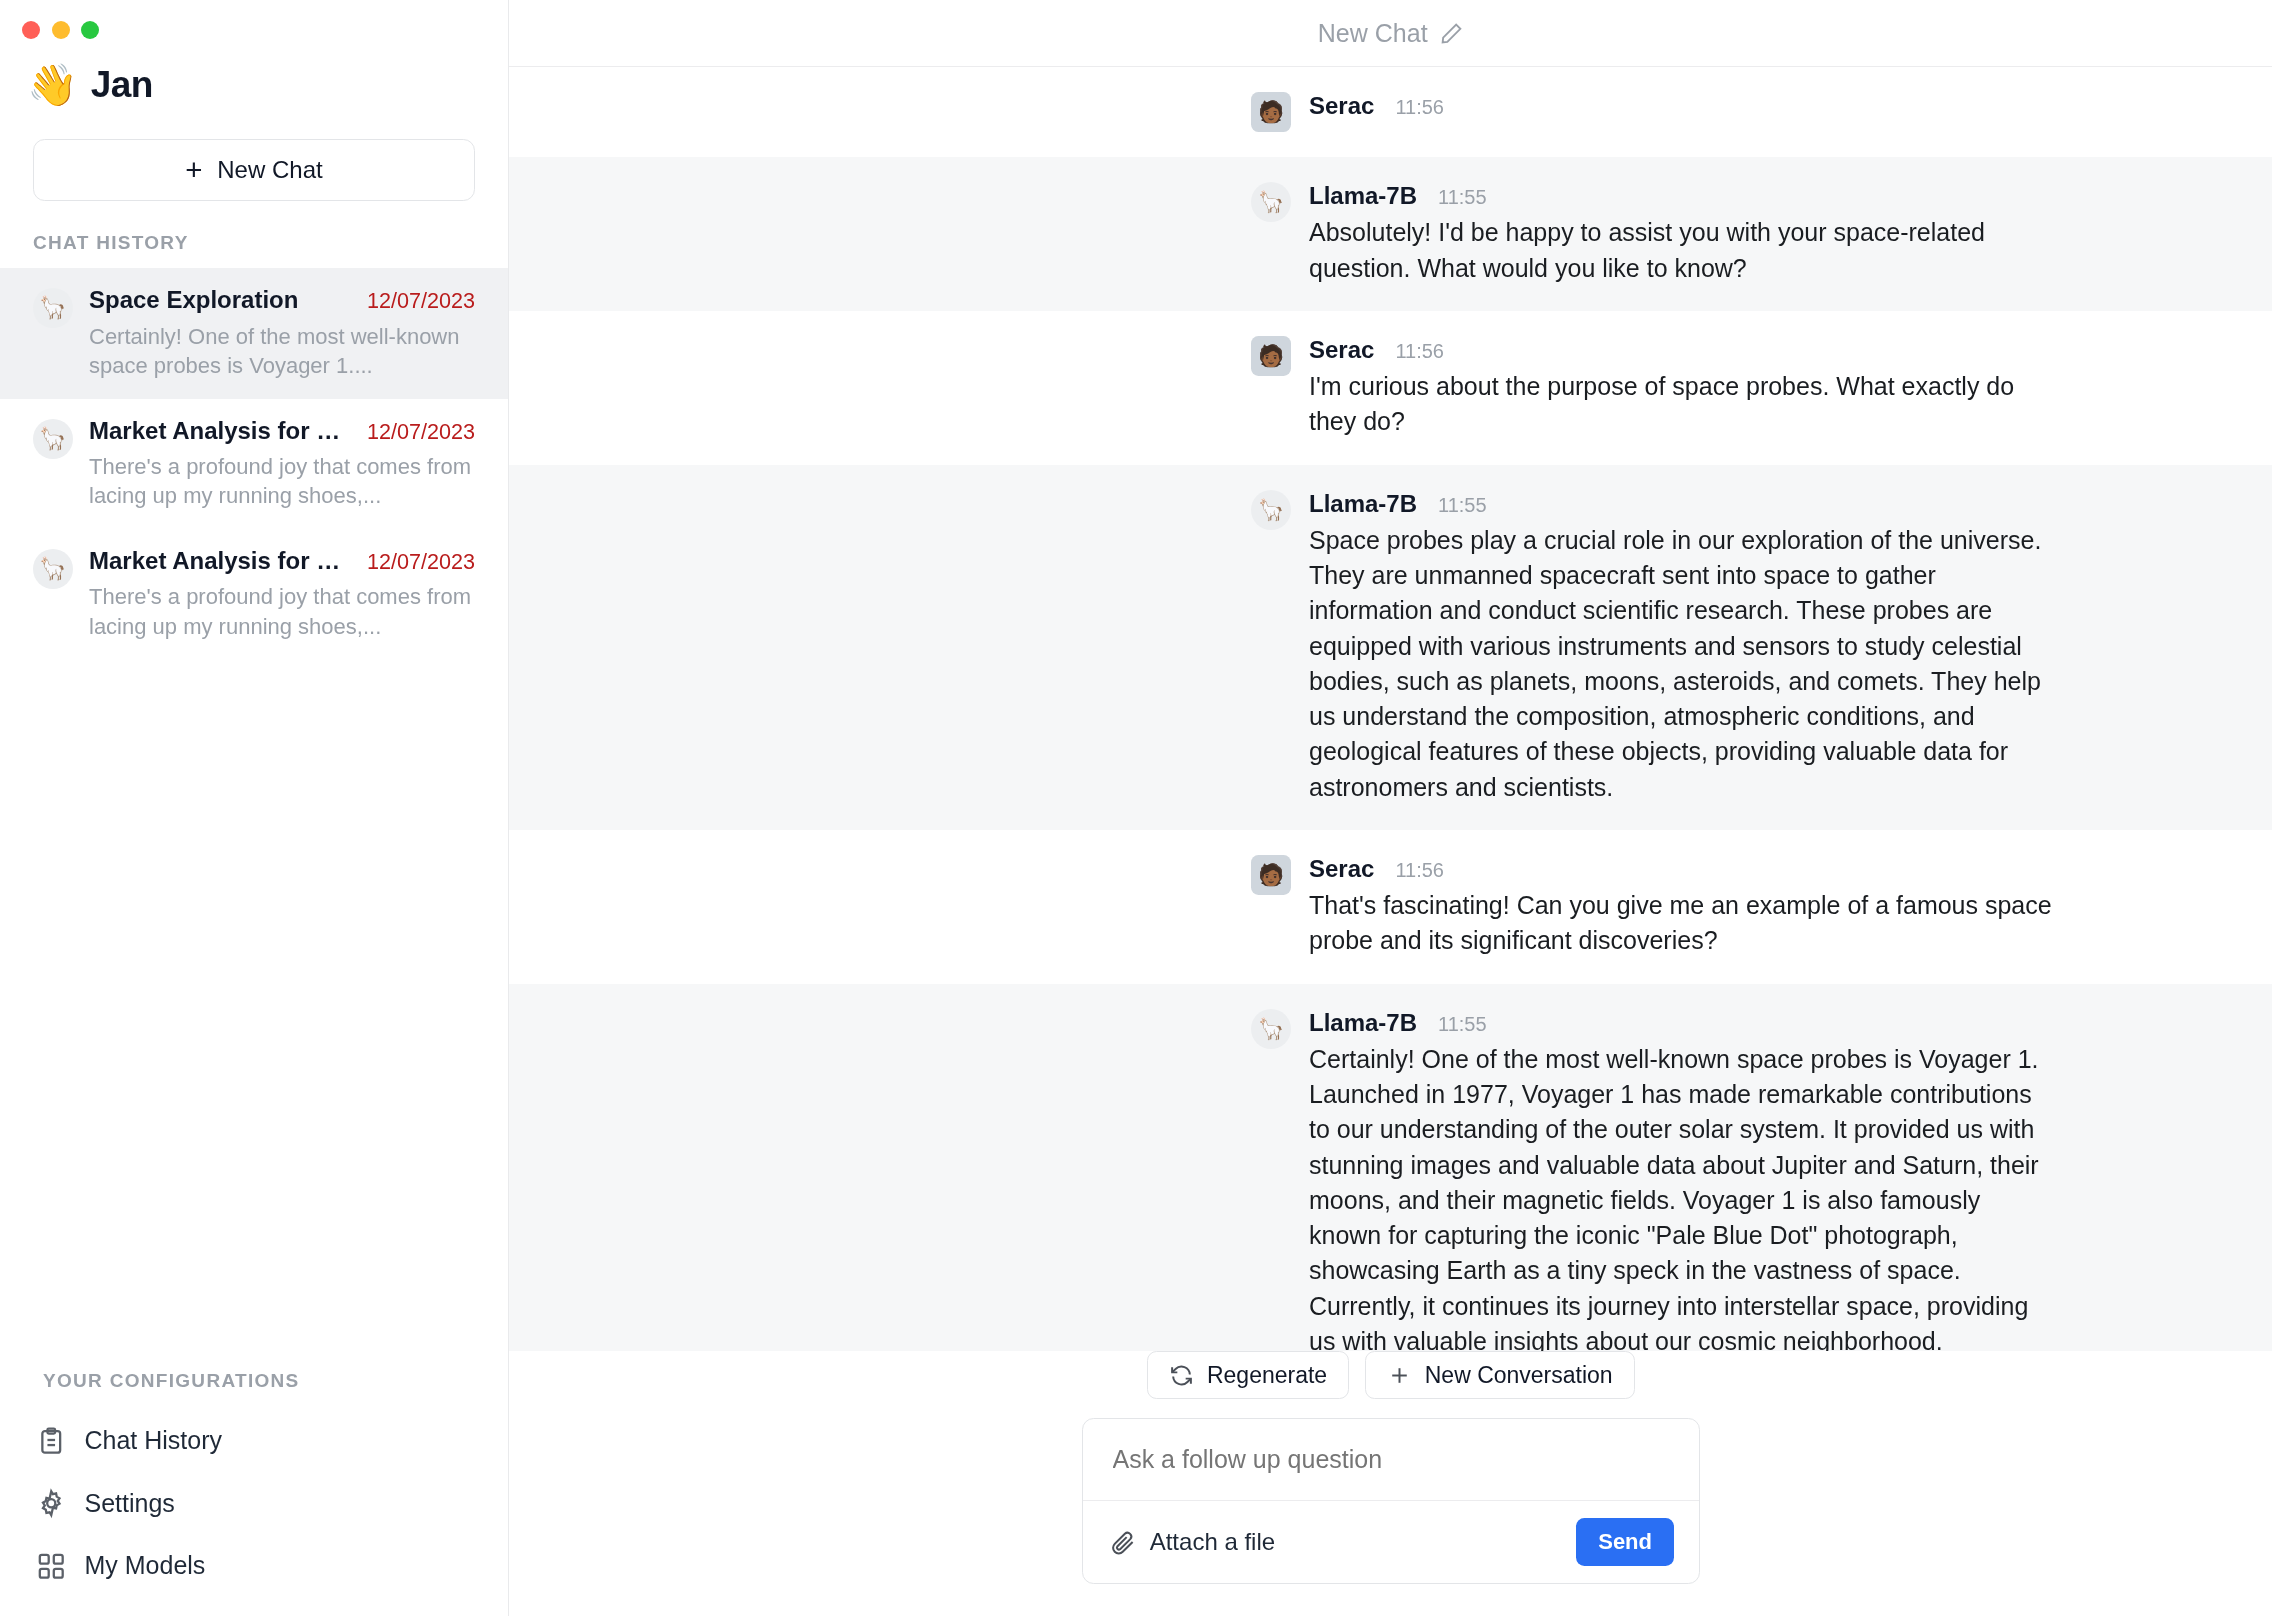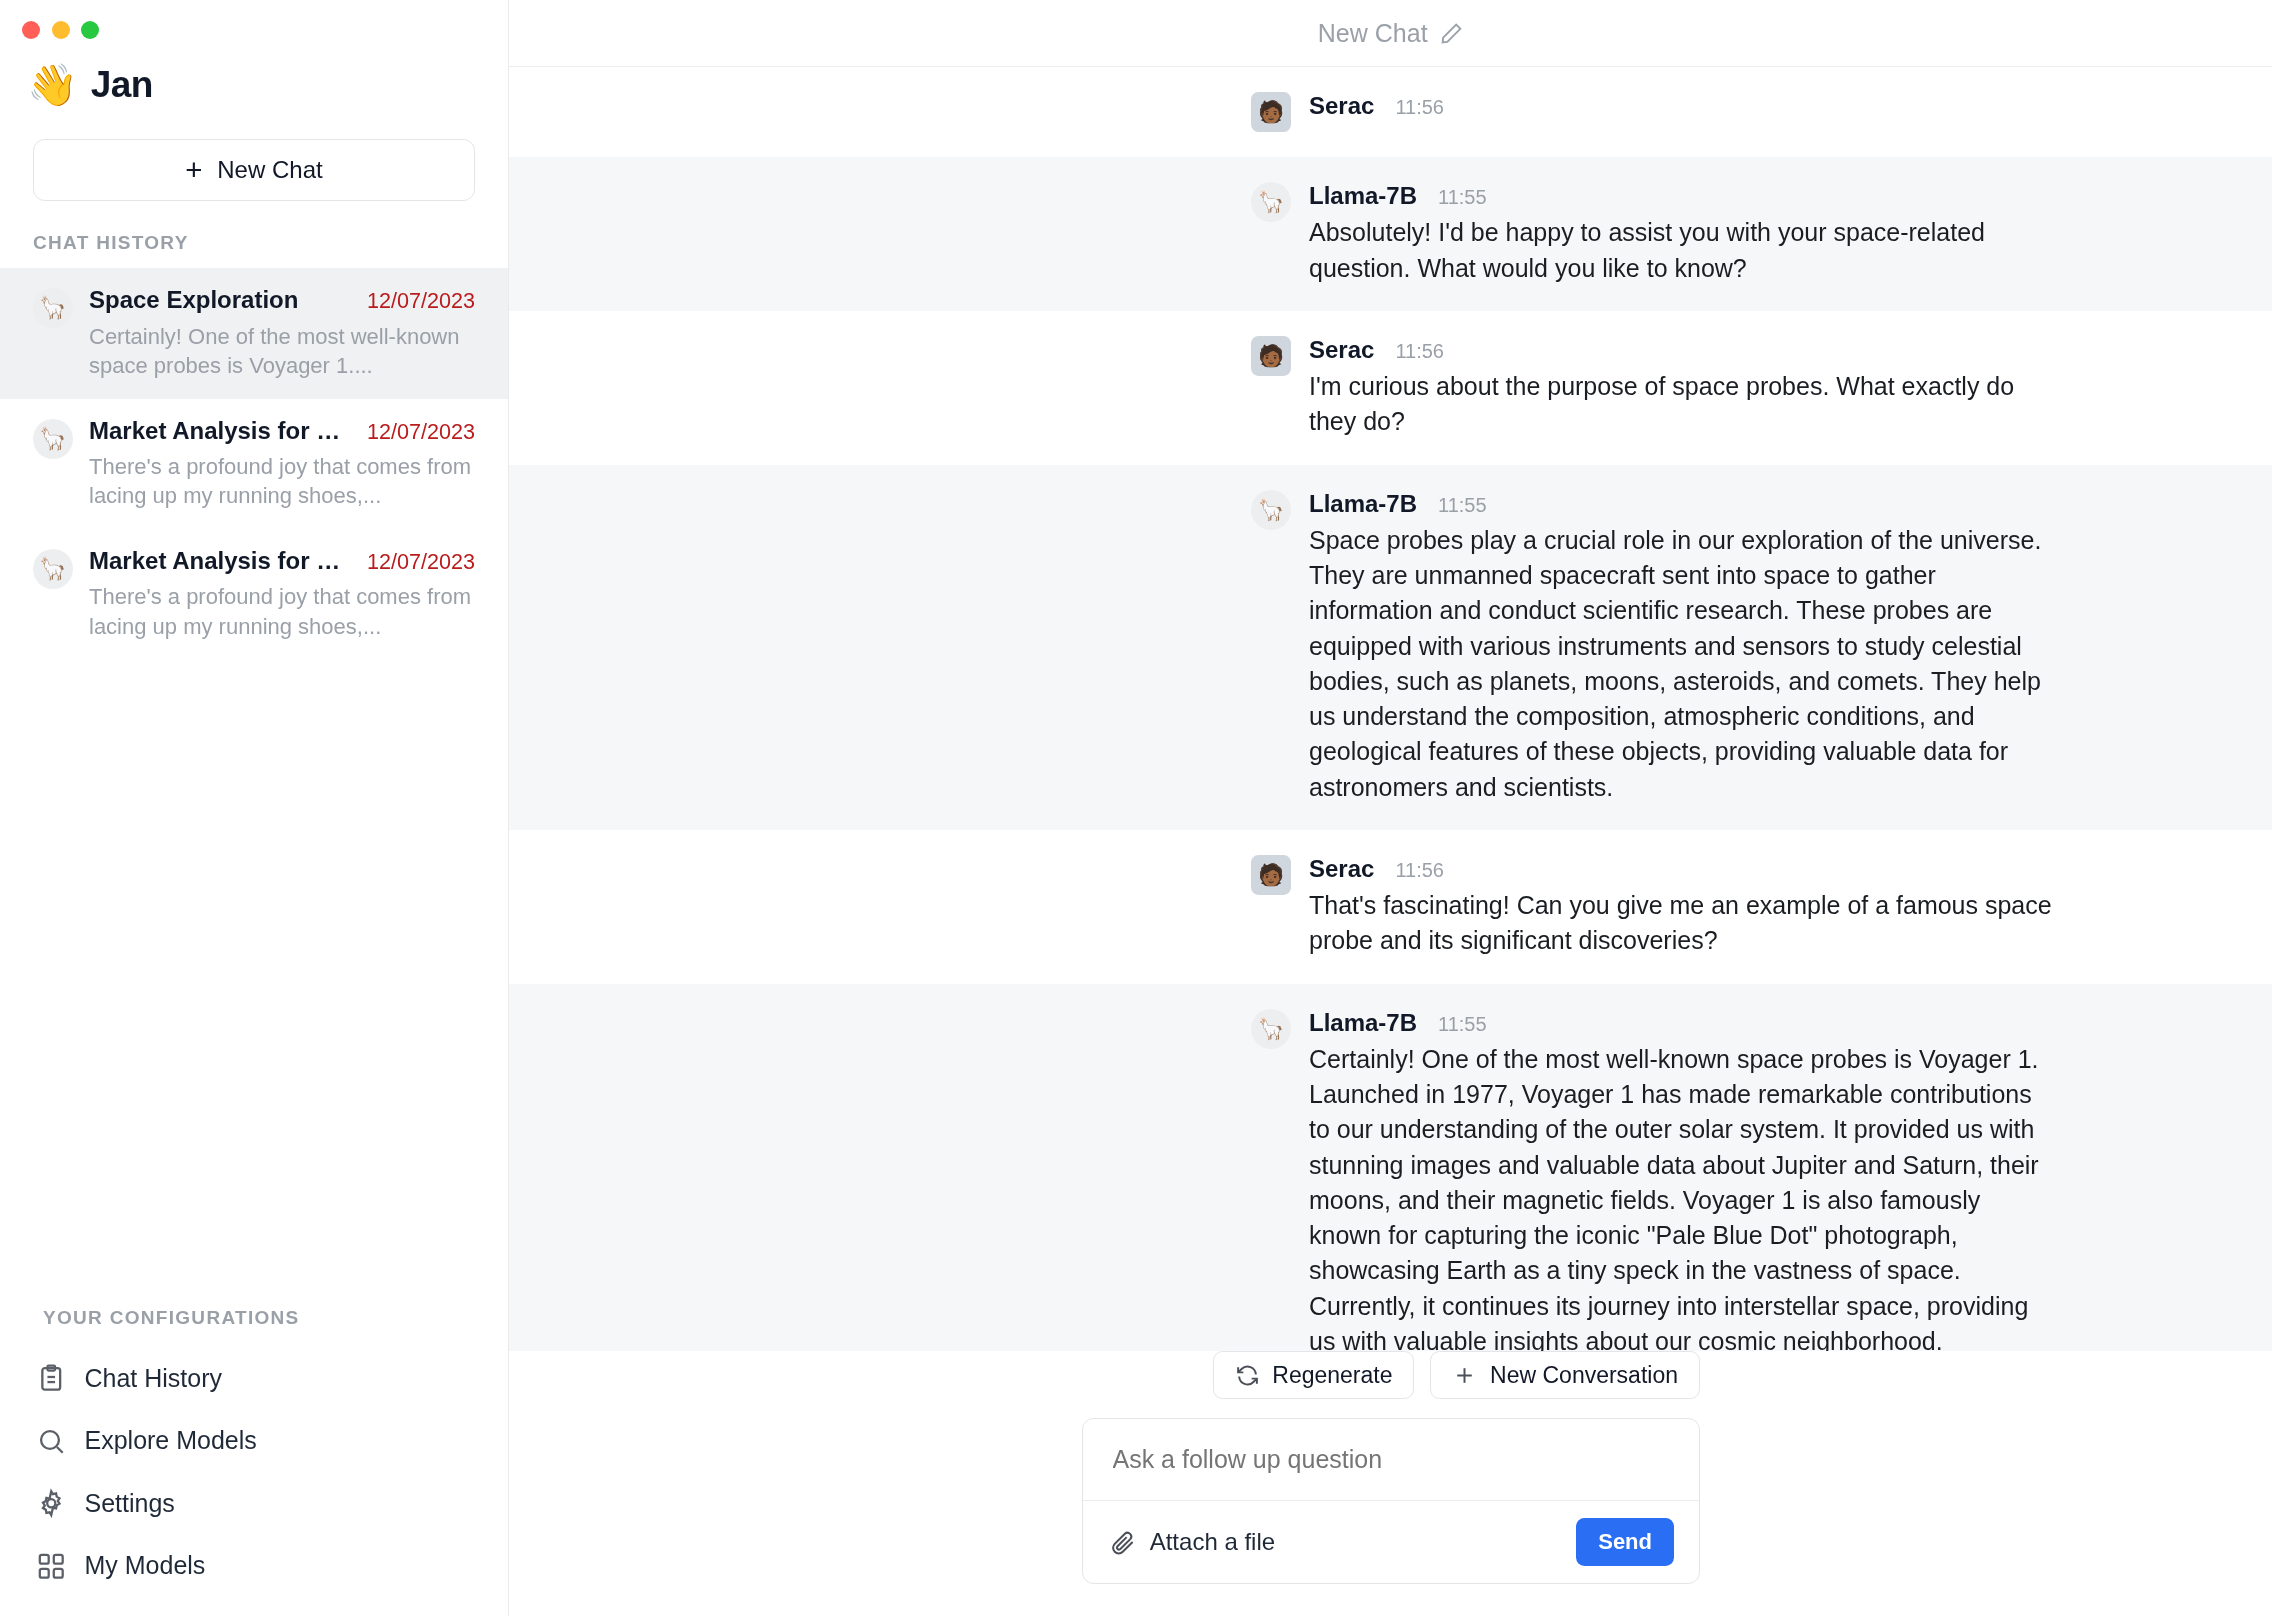--- a/index.html
+++ b/index.html
@@ -202,21 +202,21 @@
     font-size: 25px;
     line-height: 1.41;
     color: #1a1d21;
   }
 
   .composer-area {
     padding: 0 573px 32px 573px;
   }
   .action-row {
     display: flex;
-    justify-content: flex-end;
+    justify-content: center;
     gap: 16px;
     margin-bottom: 19px;
   }
   .action-btn {
     height: 48px;
     padding: 0 21px;
     border: 1.6px solid #e3e5e8;
     border-radius: 9.5px;
     background: #fff;
     display: flex;
@@ -343,29 +343,20 @@
           <svg viewBox="0 0 24 24" fill="none" stroke="currentColor" stroke-width="1.8" width="100%" height="100%">
             <rect x="5" y="4" width="14" height="17" rx="2"></rect>
             <rect x="9" y="2" width="6" height="4" rx="1"></rect>
             <line x1="9" y1="11" x2="15" y2="11"></line>
               <line x1="9" y1="15" x2="15" y2="15"></line>
           </svg>
         </span>
         <span>Chat History</span>
       </div>
 
-      <div class="config-item">
-        <span class="config-icon">
-          <svg viewBox="0 0 24 24" fill="none" stroke="currentColor" stroke-width="1.8" width="100%" height="100%">
-            <circle cx="11" cy="11" r="7"></circle>
-              <line x1="16.5" y1="16.5" x2="21" y2="21"></line>
-          </svg>
-        </span>
-        <span>Explore Models</span>
-      </div>
 
       <div class="config-item">
         <span class="config-icon">
           <svg viewBox="0 0 24 24" fill="none" stroke="currentColor" stroke-width="1.8" width="100%" height="100%">
             <circle cx="12" cy="12" r="3.2"></circle>
             <path d="M12 2.6l1.3 2.2 2.5-.5.5 2.5 2.2 1.3-1.4 2.1 1.4 2.1-2.2 1.3-.5 2.5-2.5-.5L12 21.4l-1.3-2.3-2.5.5-.5-2.5-2.2-1.3 1.4-2.1-1.4-2.1 2.2-1.3.5-2.5 2.5.5z"></path>
           </svg>
         </span>
         <span>Settings</span>
       </div>

